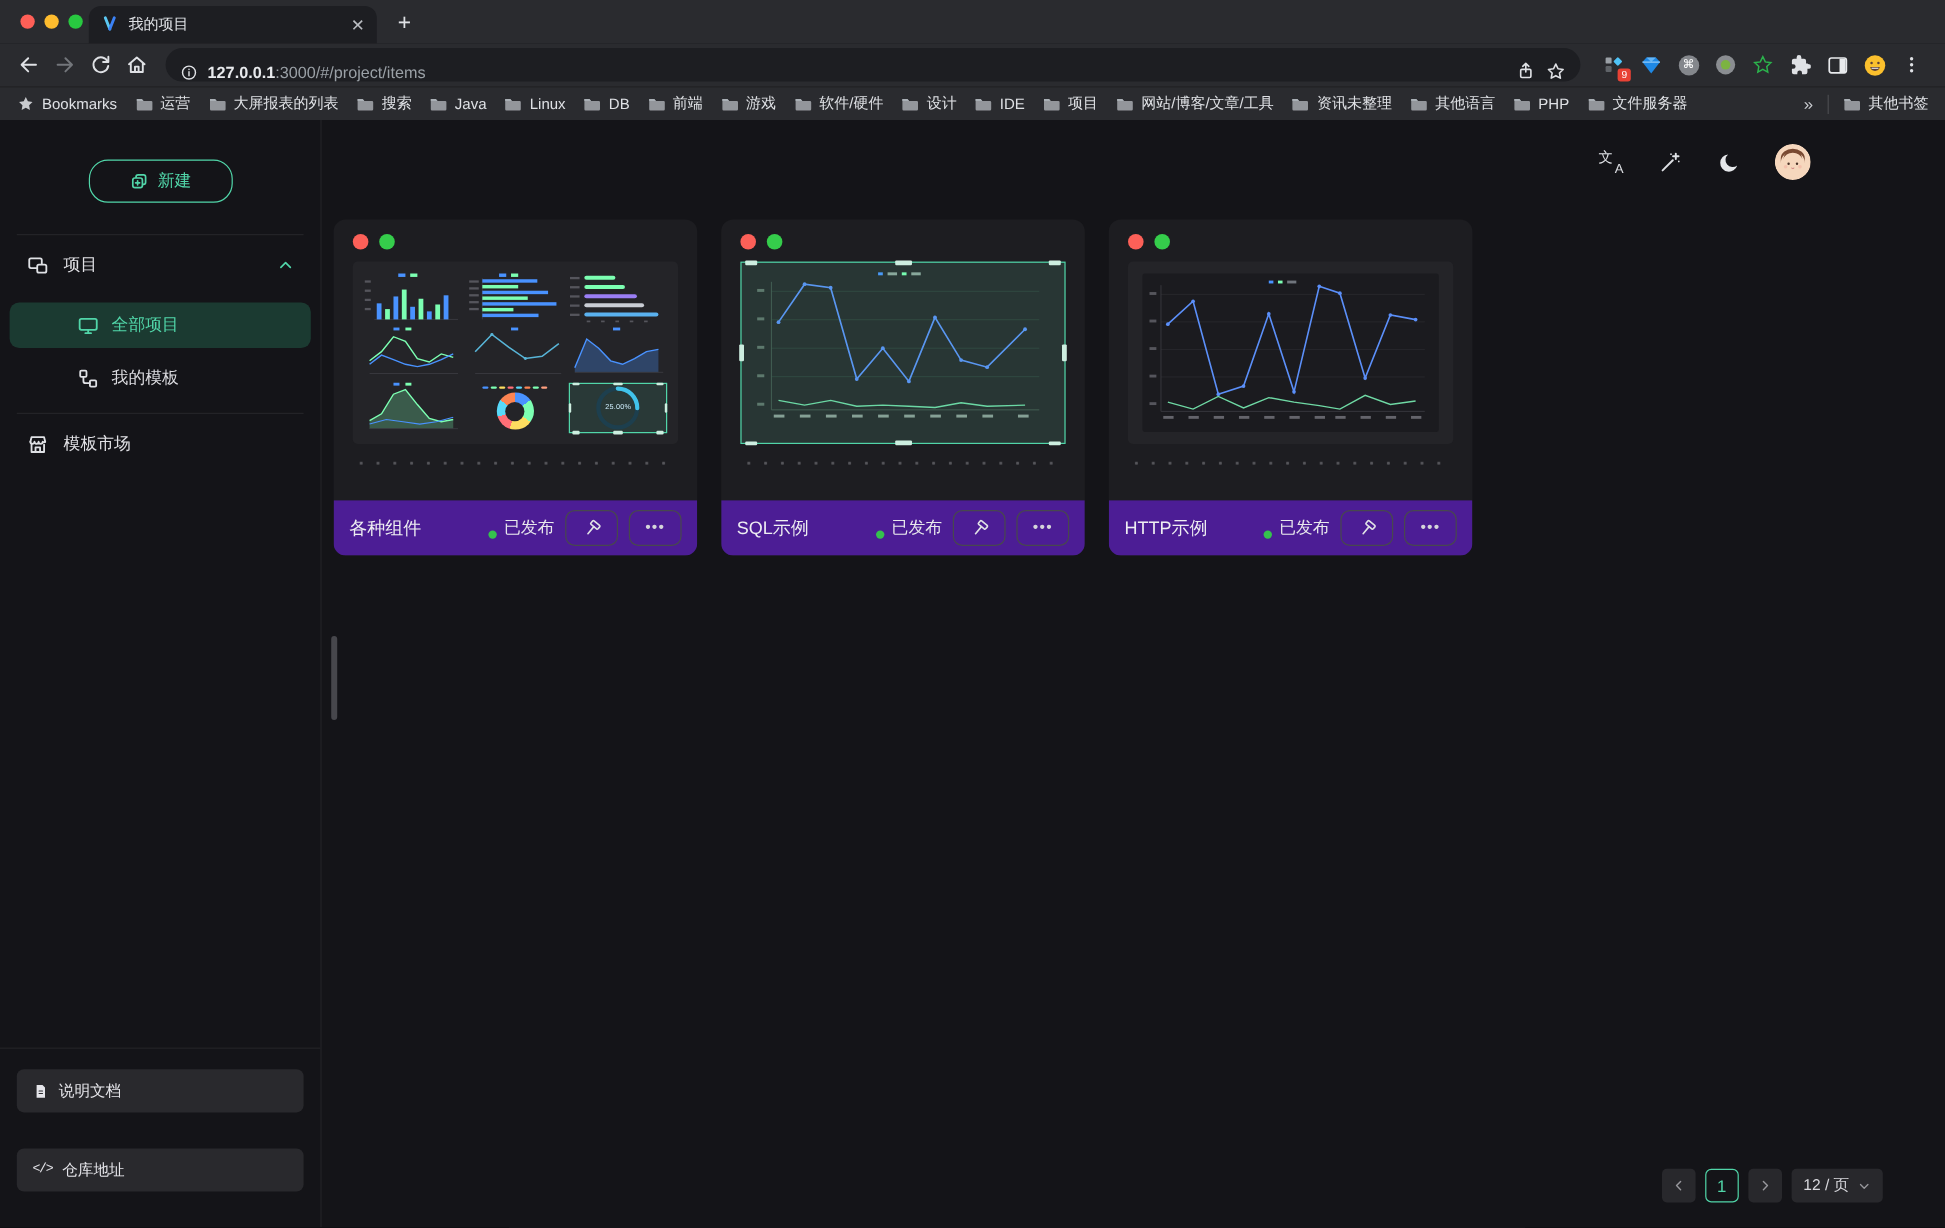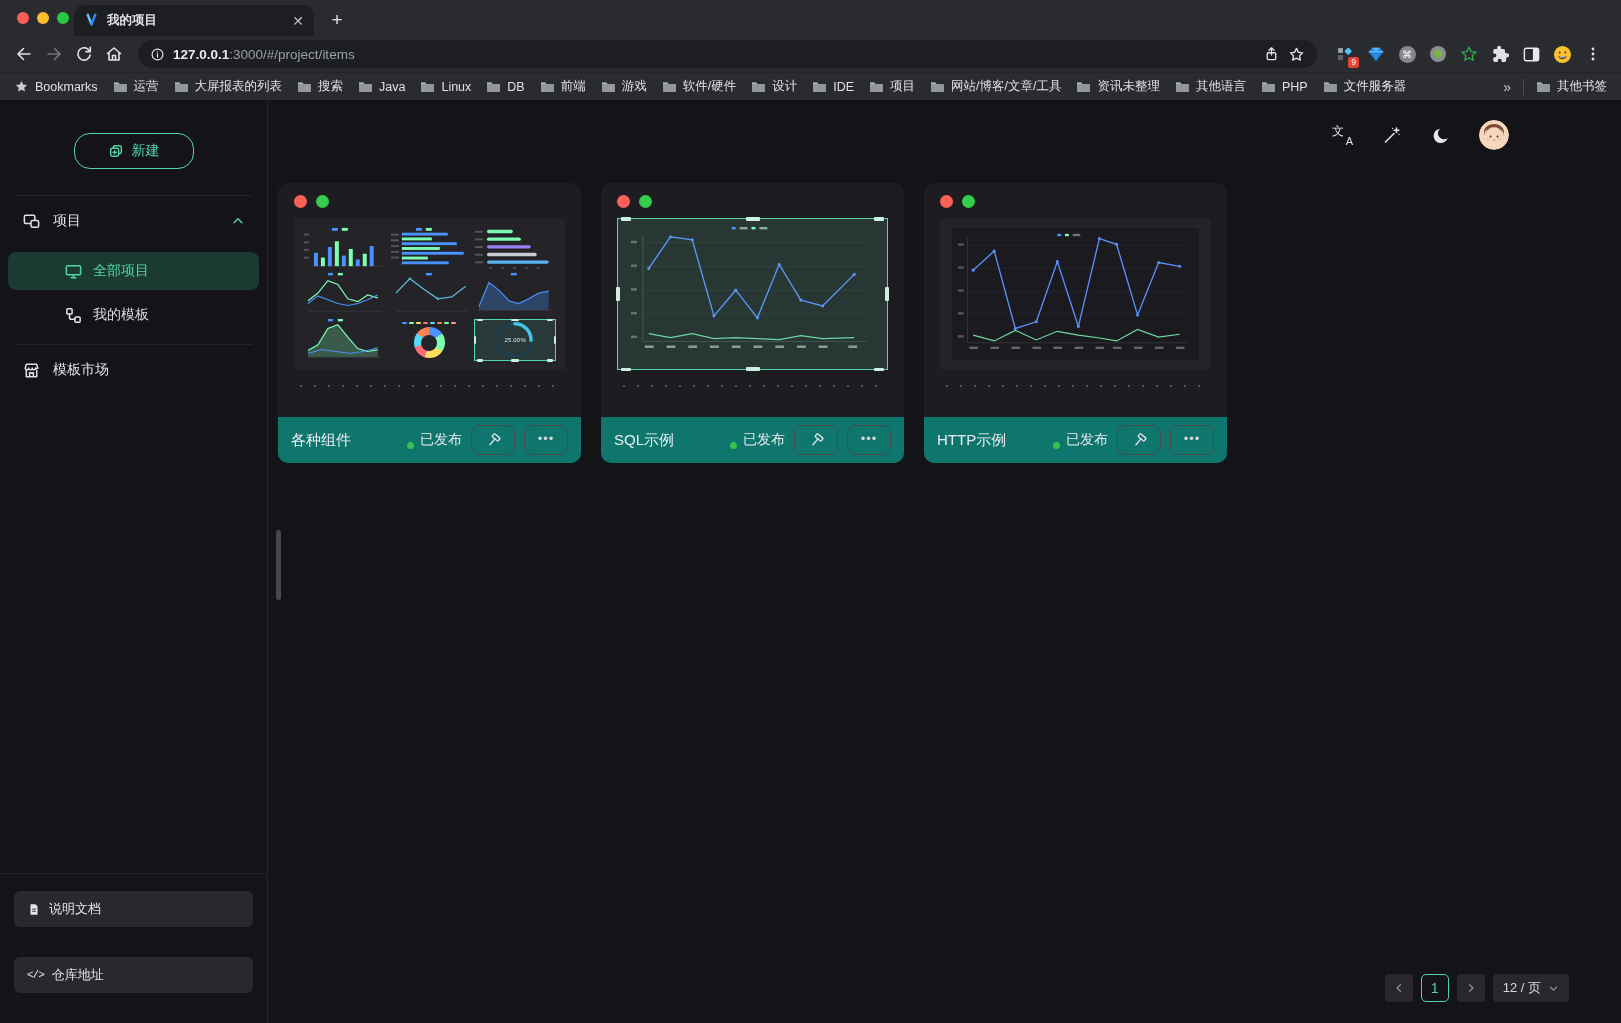--- a/index.html
+++ b/index.html
@@ -6,30 +6,30 @@
   body { background:#0c0c0e; font-family:"Liberation Sans", sans-serif; }
   .screen { position:relative; width:1621px; height:1023px; background:#141418; overflow:hidden; }
 
   
   .tabstrip { position:relative; height:36px; background:#2a2b2f; display:flex; align-items:flex-end; }
   .traffic { position:absolute; left:17px; top:12px; display:flex; gap:8px; }
   .tl { width:12px; height:12px; border-radius:50%; }
   .tl.red{background:#ff5f57}.tl.yel{background:#febc2e}.tl.grn{background:#28c840}
   .tab { margin-left:74px; width:240px; height:31px; background:#1d1e22; border-radius:10px 10px 0 0;
          display:flex; align-items:center; gap:8px; padding:0 10px; color:#dfe1e5; font-size:12.5px; }
-  .tab .title { flex:1; white-space:nowrap; overflow:hidden;font-weight:bold; }
+  .tab .title { flex:1; white-space:nowrap; overflow:hidden; }
   .tab .close { color:#b9bcc1; font-size:14px; line-height:1; cursor:default; }
   .newtab { width:26px; height:26px; margin:0 0 4px 10px; border:none; background:transparent; color:#dfe1e5;
             font-size:19px; line-height:1; border-radius:50%; }
   .toolbar { height:36px; background:#2a2b2f; display:flex; align-items:center; padding:0 10px; gap:2px; }
   .navbtn { width:28px; height:28px; display:flex; align-items:center; justify-content:center; border-radius:50%; }
   .svgi { stroke:#dfe1e5; stroke-width:1.6; fill:none; stroke-linecap:round; stroke-linejoin:round; display:block; }
   .svgi.dim { stroke:#73767b; }
   .addr { flex:1; height:28px; margin:0 8px; background:#1d1e22; border-radius:14px; display:flex;
-          align-items:center; gap:8px; padding:0 12px; font-size:13.5px; color:#9aa0a6; }
+          align-items:flex-end; gap:8px; padding:0 12px; font-size:13.5px; color:#9aa0a6; }
   .addr .host { color:#e8eaed; font-weight:600; }
   .addr .spacer { flex:1; }
   .extrow { display:flex; align-items:center; gap:11px; padding:0 8px; }
   .extic { position:relative; width:20px; height:20px; display:flex; align-items:center; justify-content:center; }
   .badge { position:absolute; right:-4px; bottom:-4px; background:#e94235; color:#fff; font-size:8.5px;
            padding:1px 3px; border-radius:2.5px; line-height:1.1; }
   .circ { width:17px; height:17px; border-radius:50%; background:#84878c; display:flex; align-items:center;
           justify-content:center; color:#fff; font-size:10px; }
   .bookmarks { height:28px; background:#2a2b2f; border-top:1px solid #232427; display:flex; align-items:center;
                padding:0 14px; gap:15px; font-size:12.5px; color:#dfe1e5; white-space:nowrap; }
@@ -71,21 +71,21 @@
   .cards { display:flex; gap:20px; padding:13px 0 0 10px; }
   .card { width:303px; height:280px; background:#1d1d21; border-radius:10px; display:flex; flex-direction:column; overflow:hidden; }
   .card-body { flex:1; padding:12px 16px 0; display:flex; flex-direction:column; }
   .cdots { display:flex; gap:9px; }
   .cdot { width:13px; height:13px; border-radius:50%; }
   .cdot.r{ background:#fc6058 } .cdot.g{ background:#35cd4b }
   .thumb { margin-top:10px; height:152px; background:#242428; border-radius:4px; position:relative; }
   .dotline { margin-top:14px; height:4px;
              background-image:radial-gradient(circle,#55555a 1.1px, transparent 1.3px);
              background-size:14px 4px; background-position:0 center; }
-  .card-footer { height:46px; background:#0f766e; display:flex; align-items:center; padding:0 13px; }
+  .card-footer { height:46px; background:#4c1d95; display:flex; align-items:center; padding:0 13px; }
   .card-title { font-size:15px; color:#eeeef2; margin-right:auto; }
   .status { display:flex; align-items:flex-end; gap:6px; color:#e8e8ec; font-size:14px; }
   .sdot { width:7px; height:7px; border-radius:50%; background:#35c24d; }
   .icon-btn { width:44px; height:30px; margin-left:9px; border:1px solid #48484e; background:transparent;
               border-radius:8px; display:flex; align-items:center; justify-content:center; color:#d5d5da; }
   .morebtn { font-size:13px; letter-spacing:1px; color:#d5d5da; padding-bottom:4px; }
 
   .grid3 { position:absolute; inset:8px; display:grid; grid-template-columns:repeat(3,1fr);
            grid-template-rows:repeat(3,1fr); gap:2px; }
   .cell { position:relative; }

